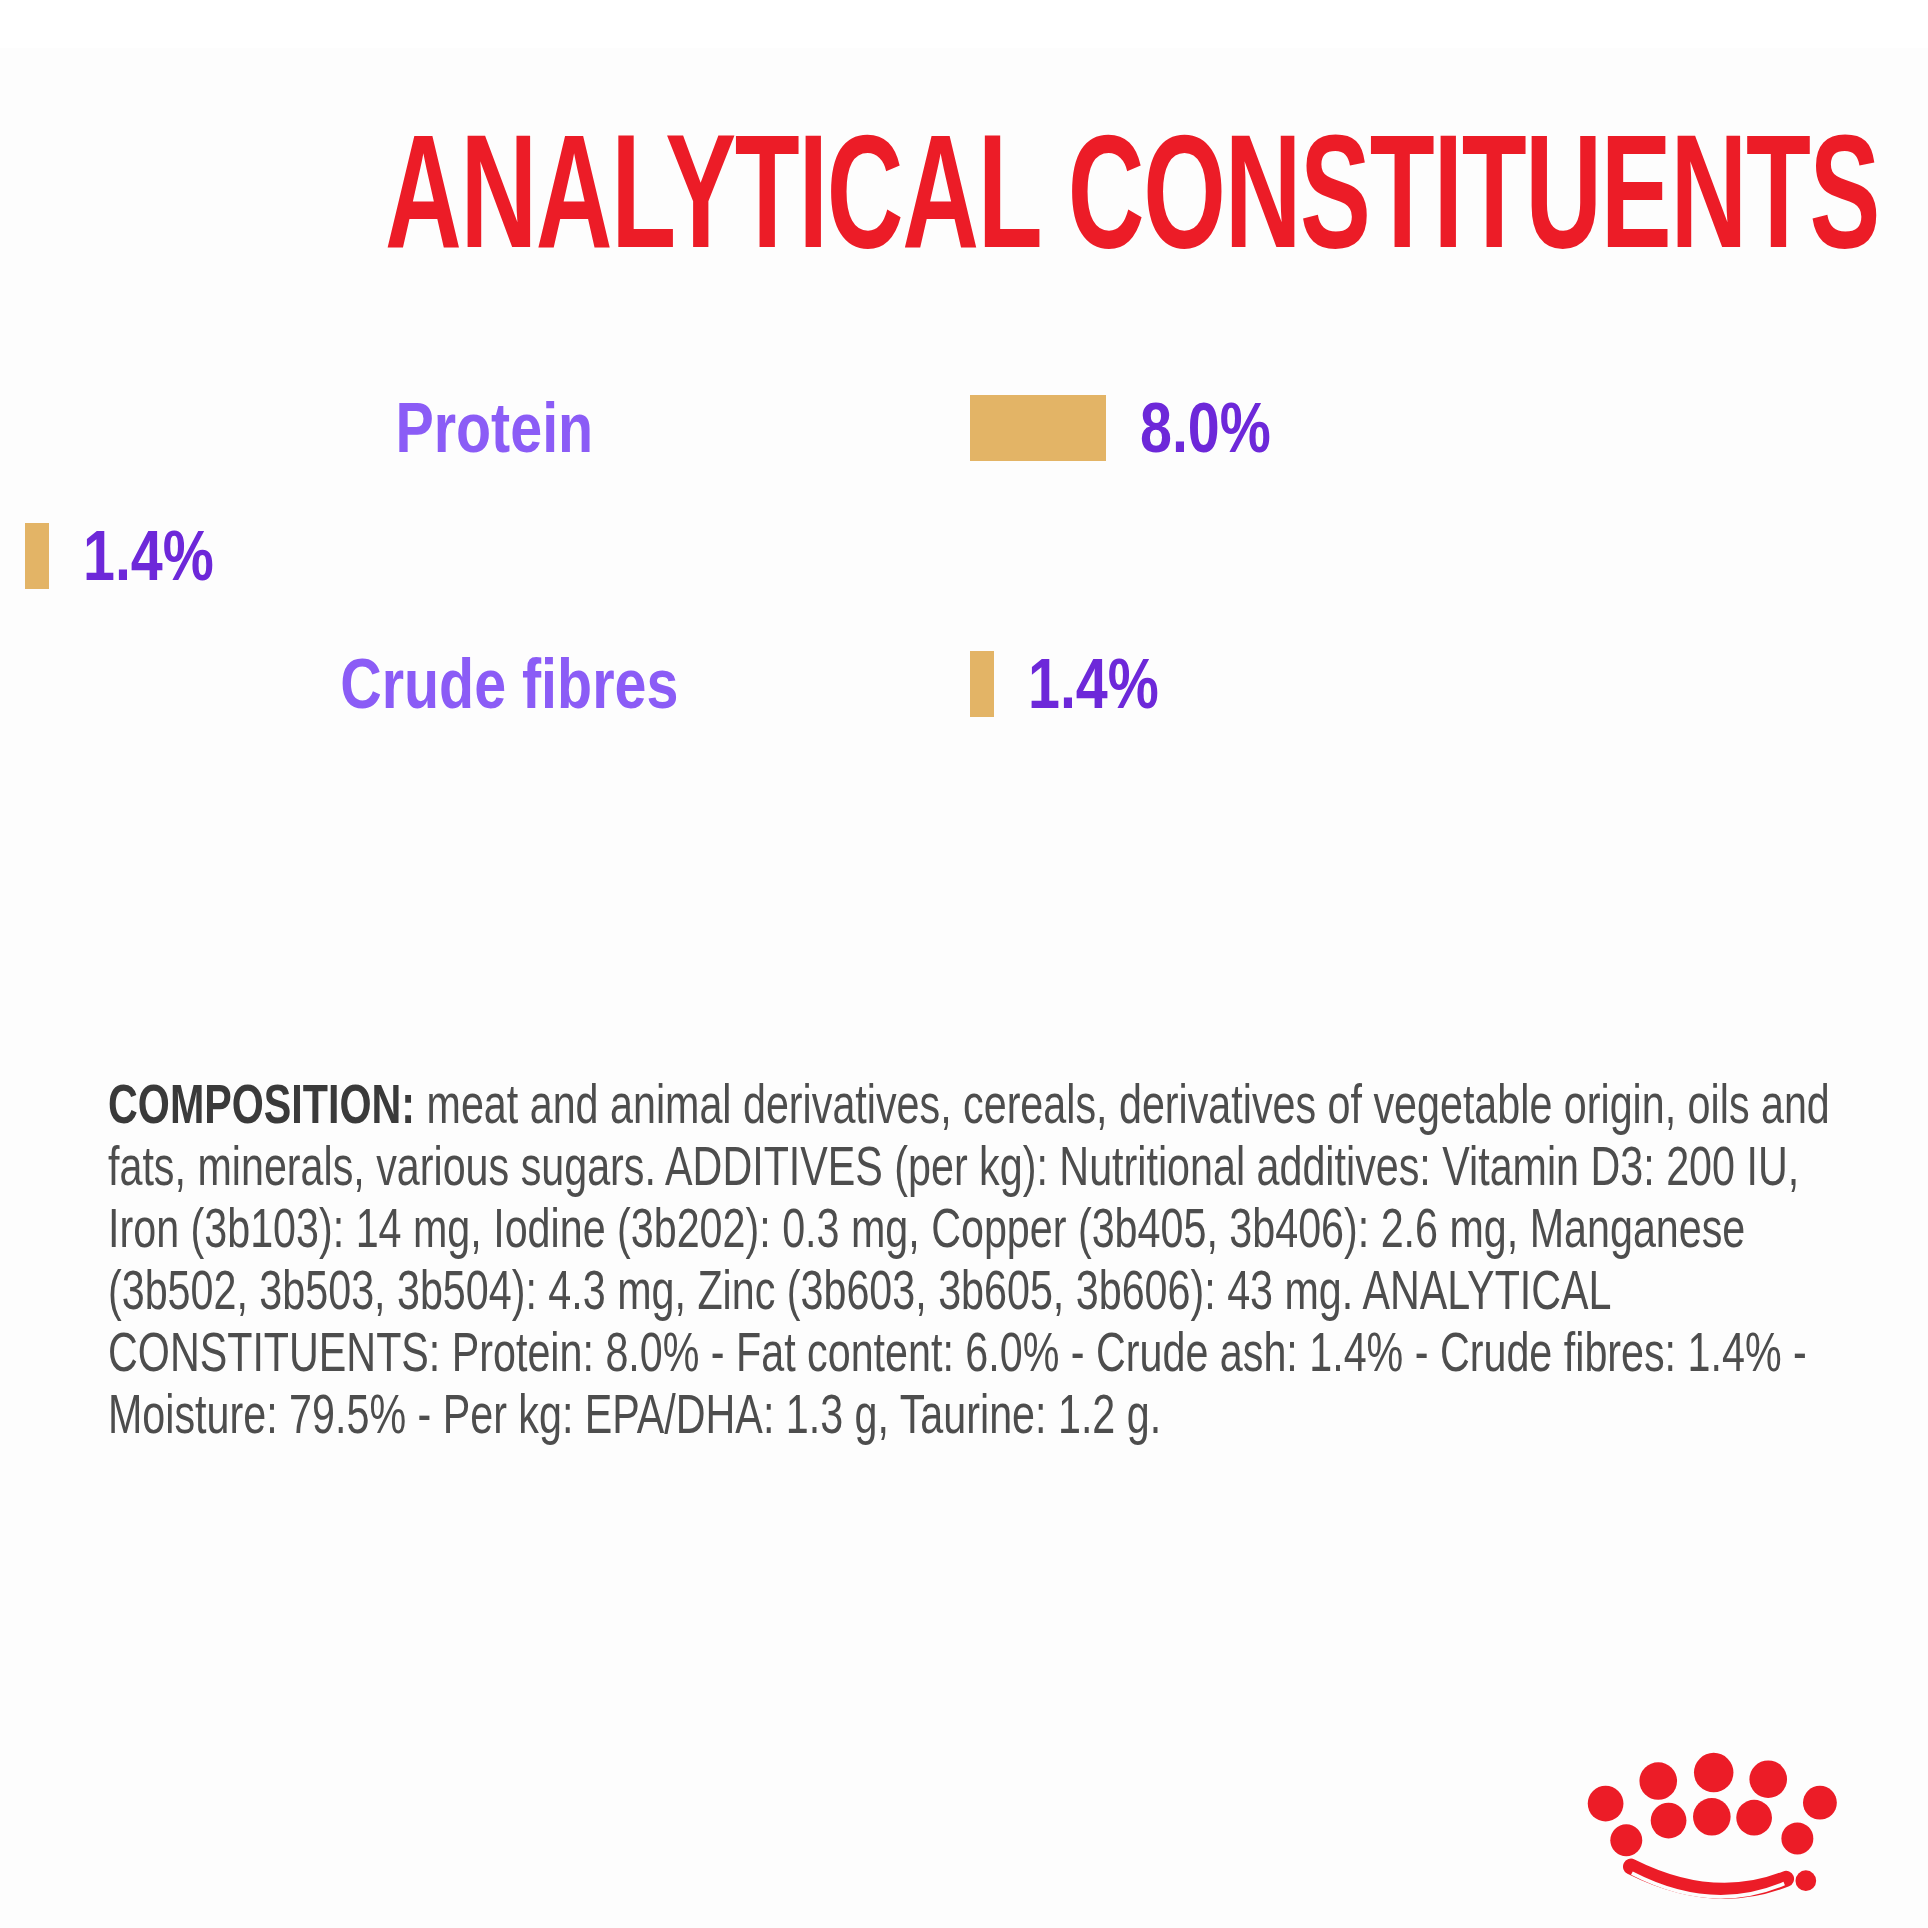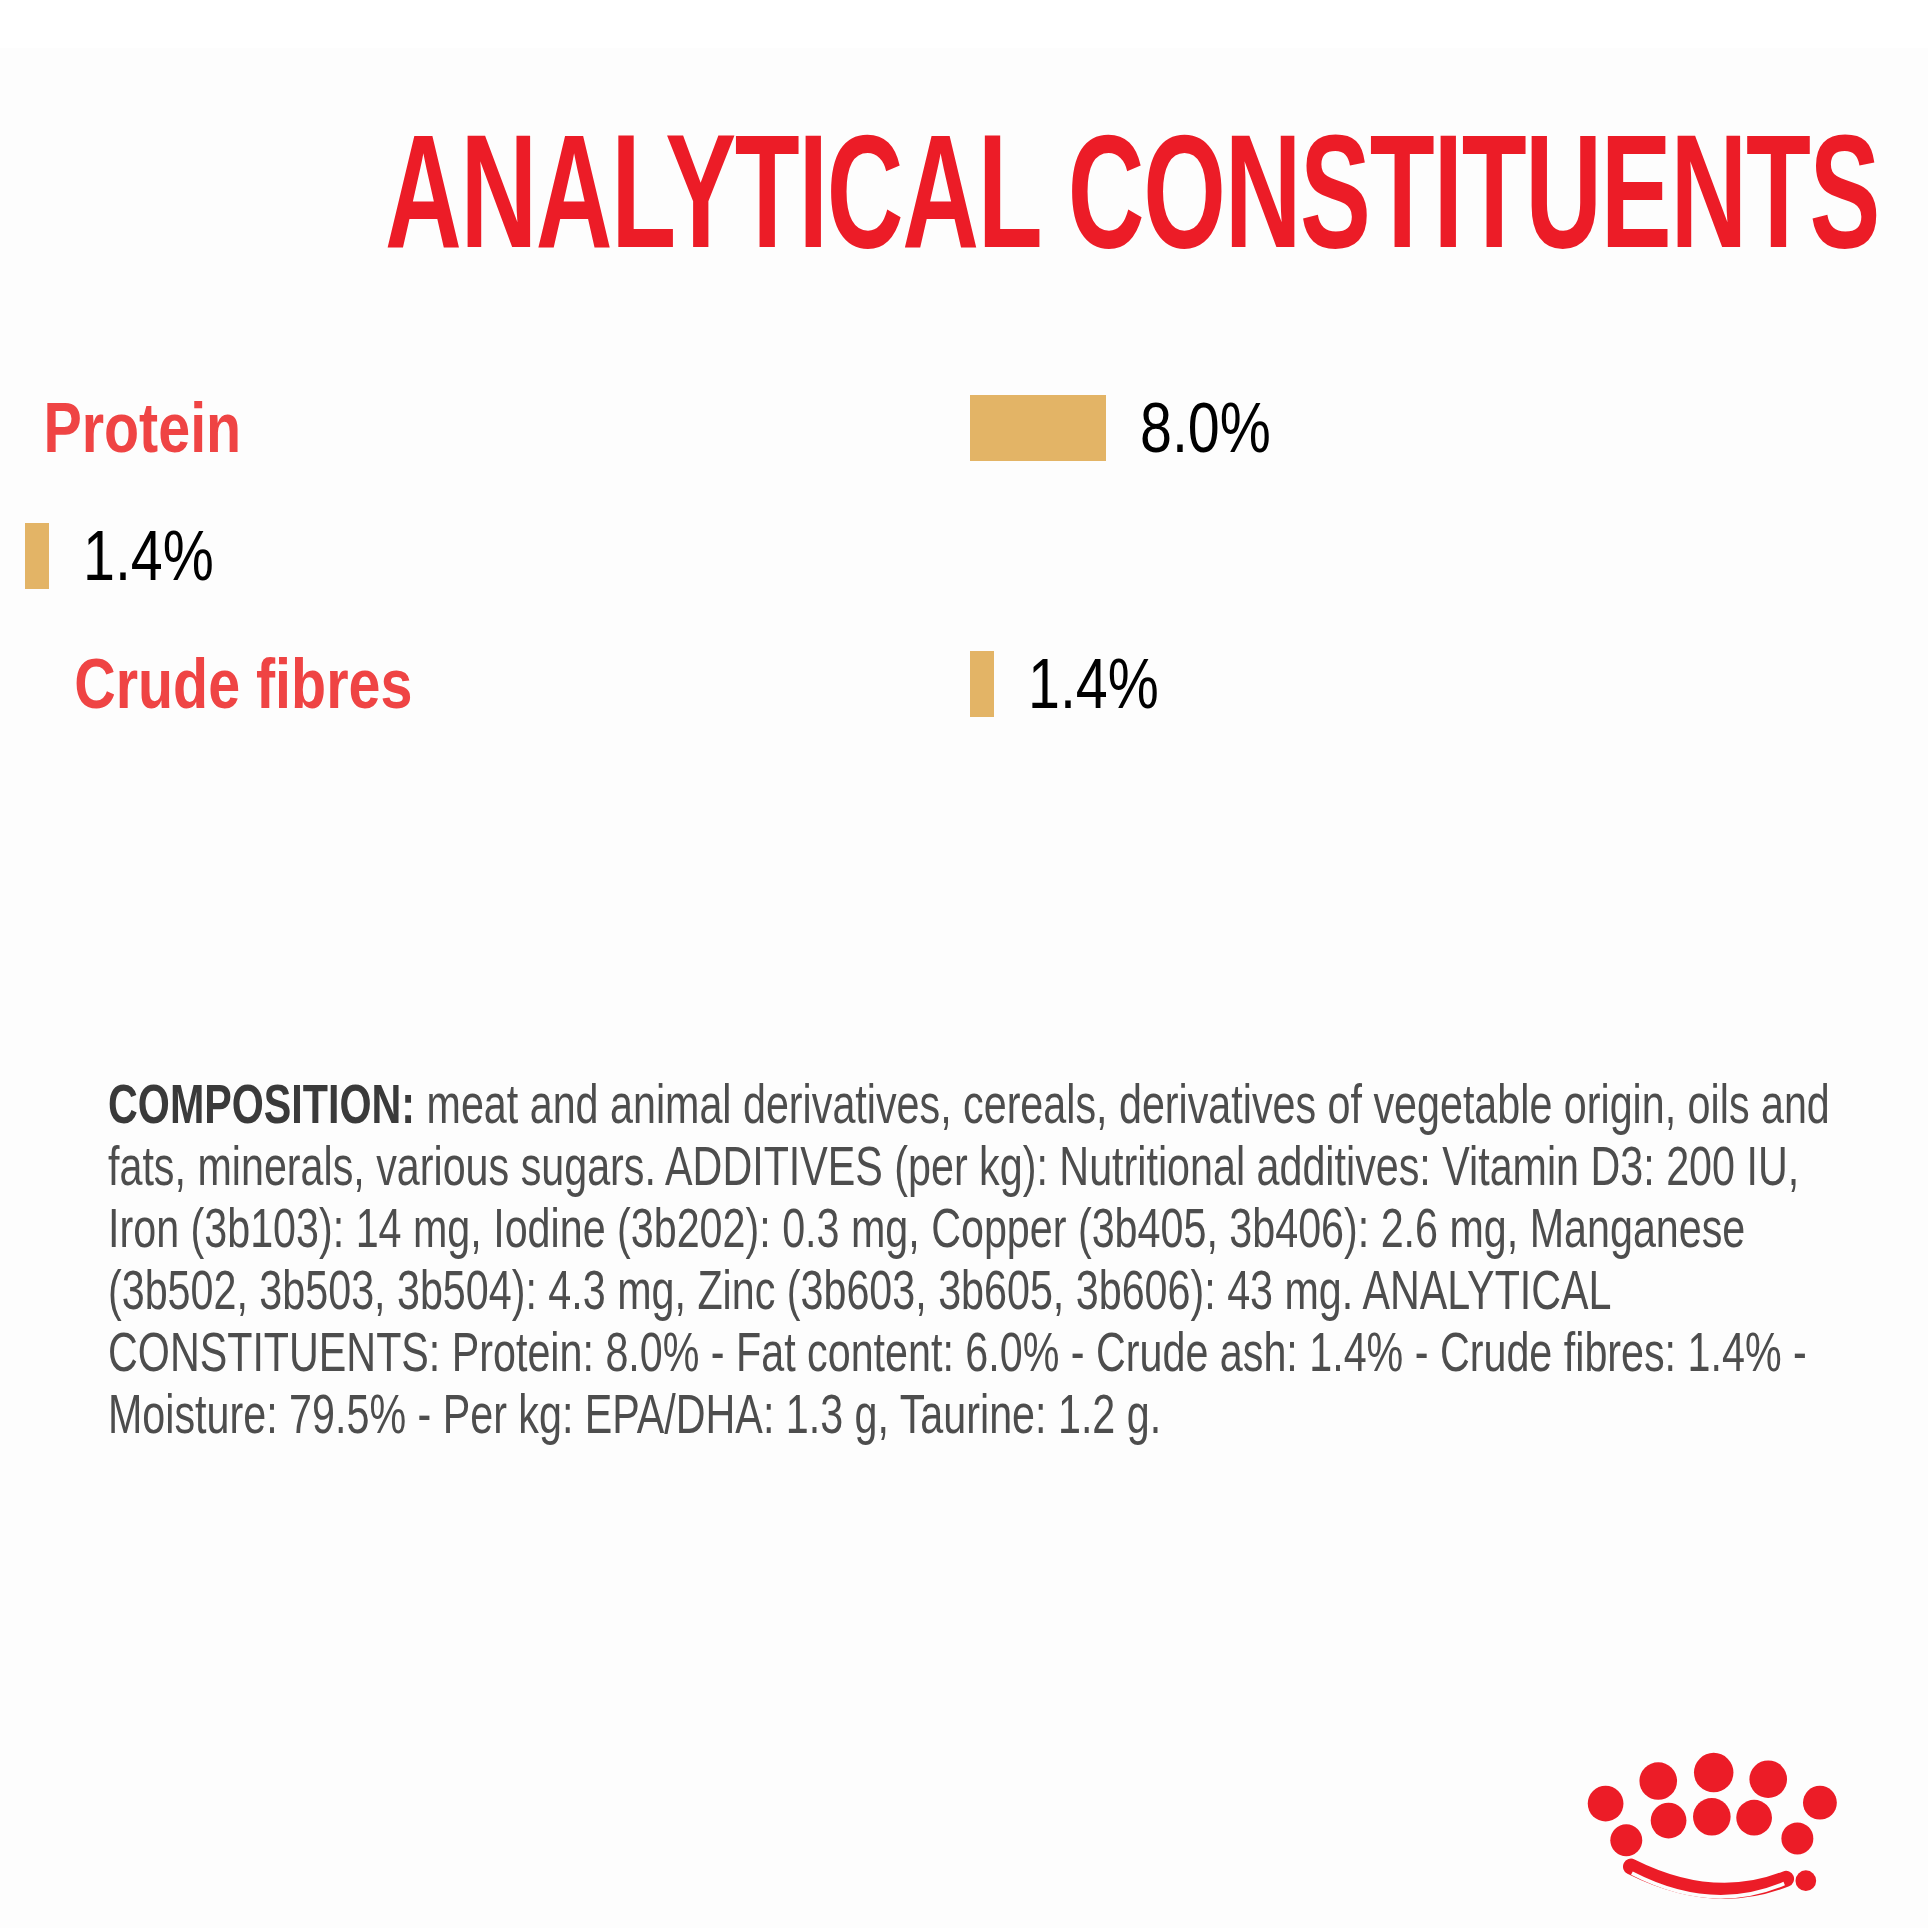--- a/index.html
+++ b/index.html
@@ -12,24 +12,24 @@
   
   .title{
     position:absolute;top:63px;left:0;width:100%;
     text-align:center;white-space:nowrap;
     font-size:161px;font-weight:700;line-height:1;
   }
   .title .sq{display:inline-block;transform:scaleX(0.66);transform-origin:center top;letter-spacing:-1.9px;}
   
   .chart{position:absolute;left:0;top:347px;width:1928px;display:flex;flex-direction:column;gap:62px;}
   .row{display:flex;align-items:center;height:66px;}
-  .row-label{flex:0 0 945px;text-align:left;font-weight:700;font-size:70px;color:#ef4444;white-space:nowrap;}
+  .row-label{flex:0 0 945px;text-align:center;font-weight:700;font-size:70px;color:#8b5cf6;white-space:nowrap;}
   .row-label .sqR{display:inline-block;transform:scaleX(0.82);transform-origin:right center;}
   .bar{height:66px;margin-left:24.5px;flex:0 0 auto;}
-  .row-value{margin-left:34px;font-weight:400;font-size:70px;color:#000000;white-space:nowrap;}
+  .row-value{margin-left:34px;font-weight:700;font-size:70px;color:#6d28d9;white-space:nowrap;}
   .row-value .sqL{display:inline-block;transform:scaleX(0.82);transform-origin:left center;}
   
   .composition{
     position:absolute;left:108px;top:1025px;width:2299px;
     transform:scaleX(0.75);transform-origin:left top;
     font-size:55px;line-height:62px;color:#4D4D4D;margin:0;
   }
   .comp-label{font-weight:700;color:#3A3A3A;}
   
   .crown{position:absolute;left:1577px;top:1687px;width:264px;height:188px;}

